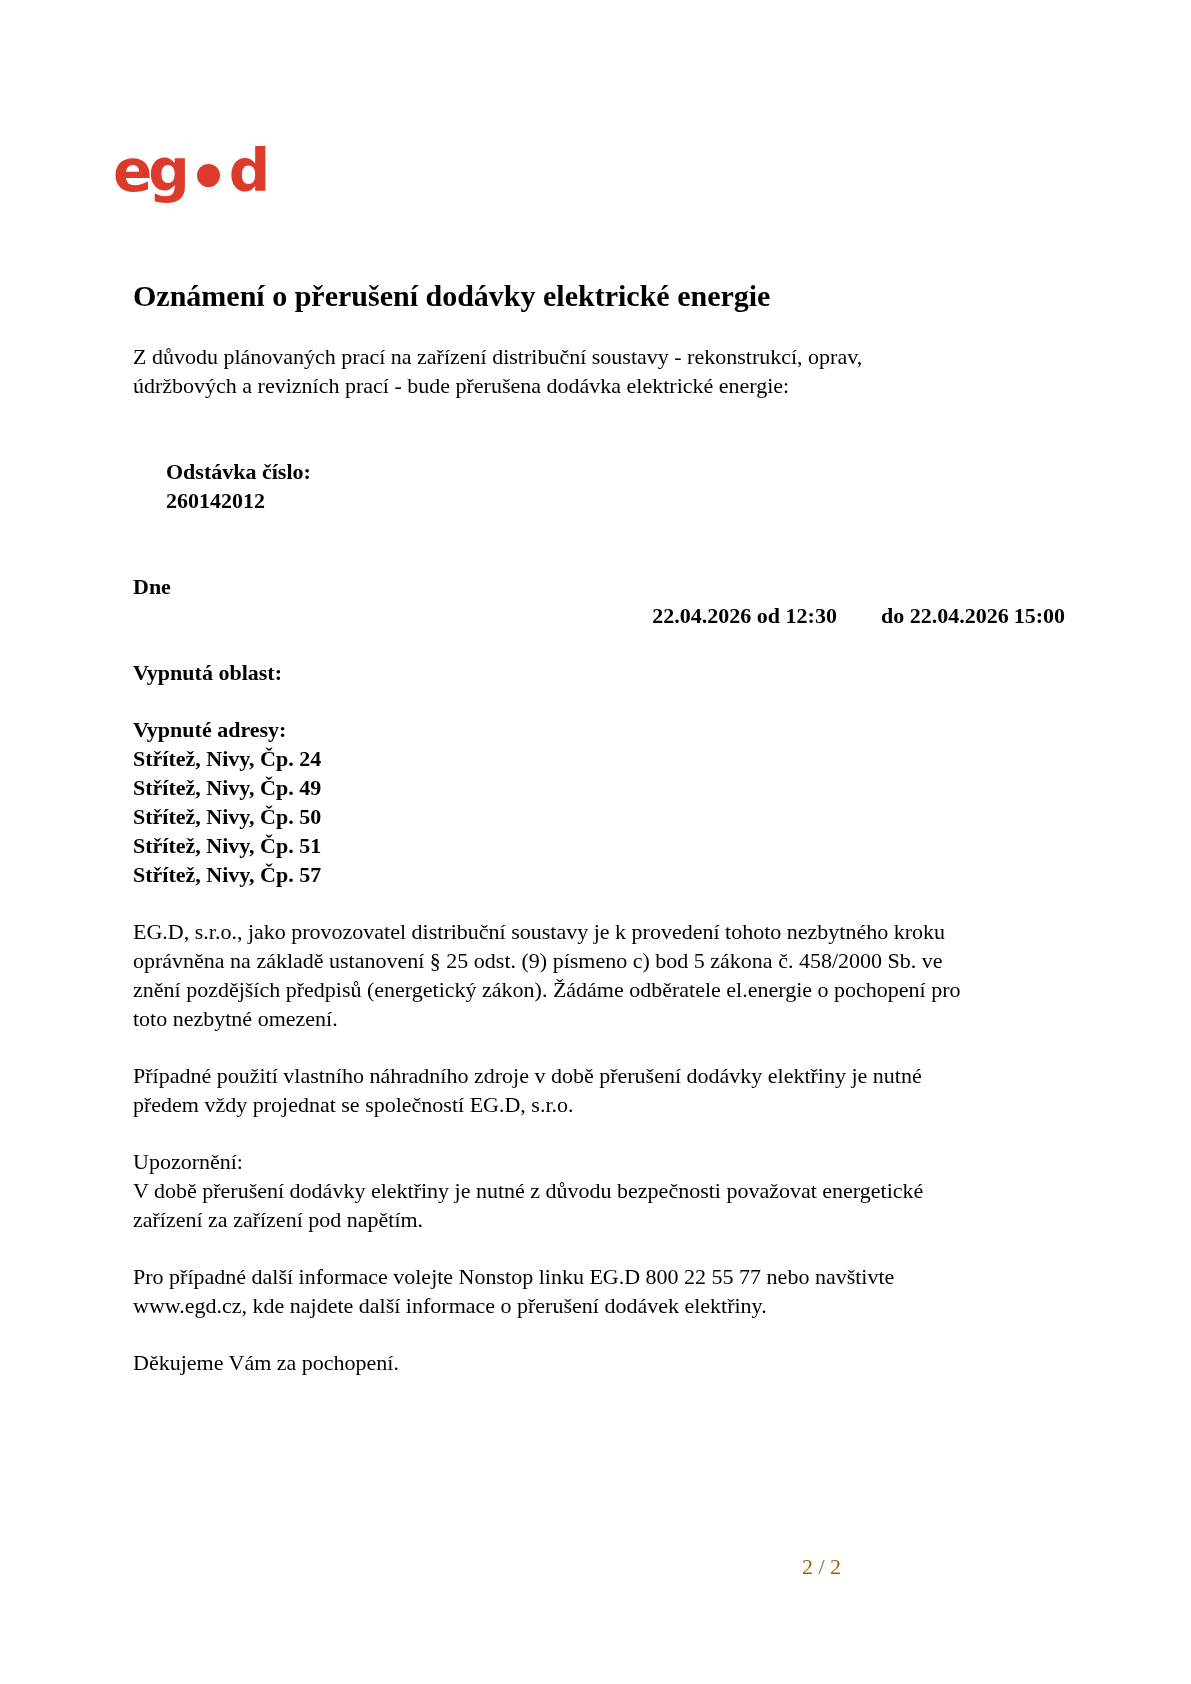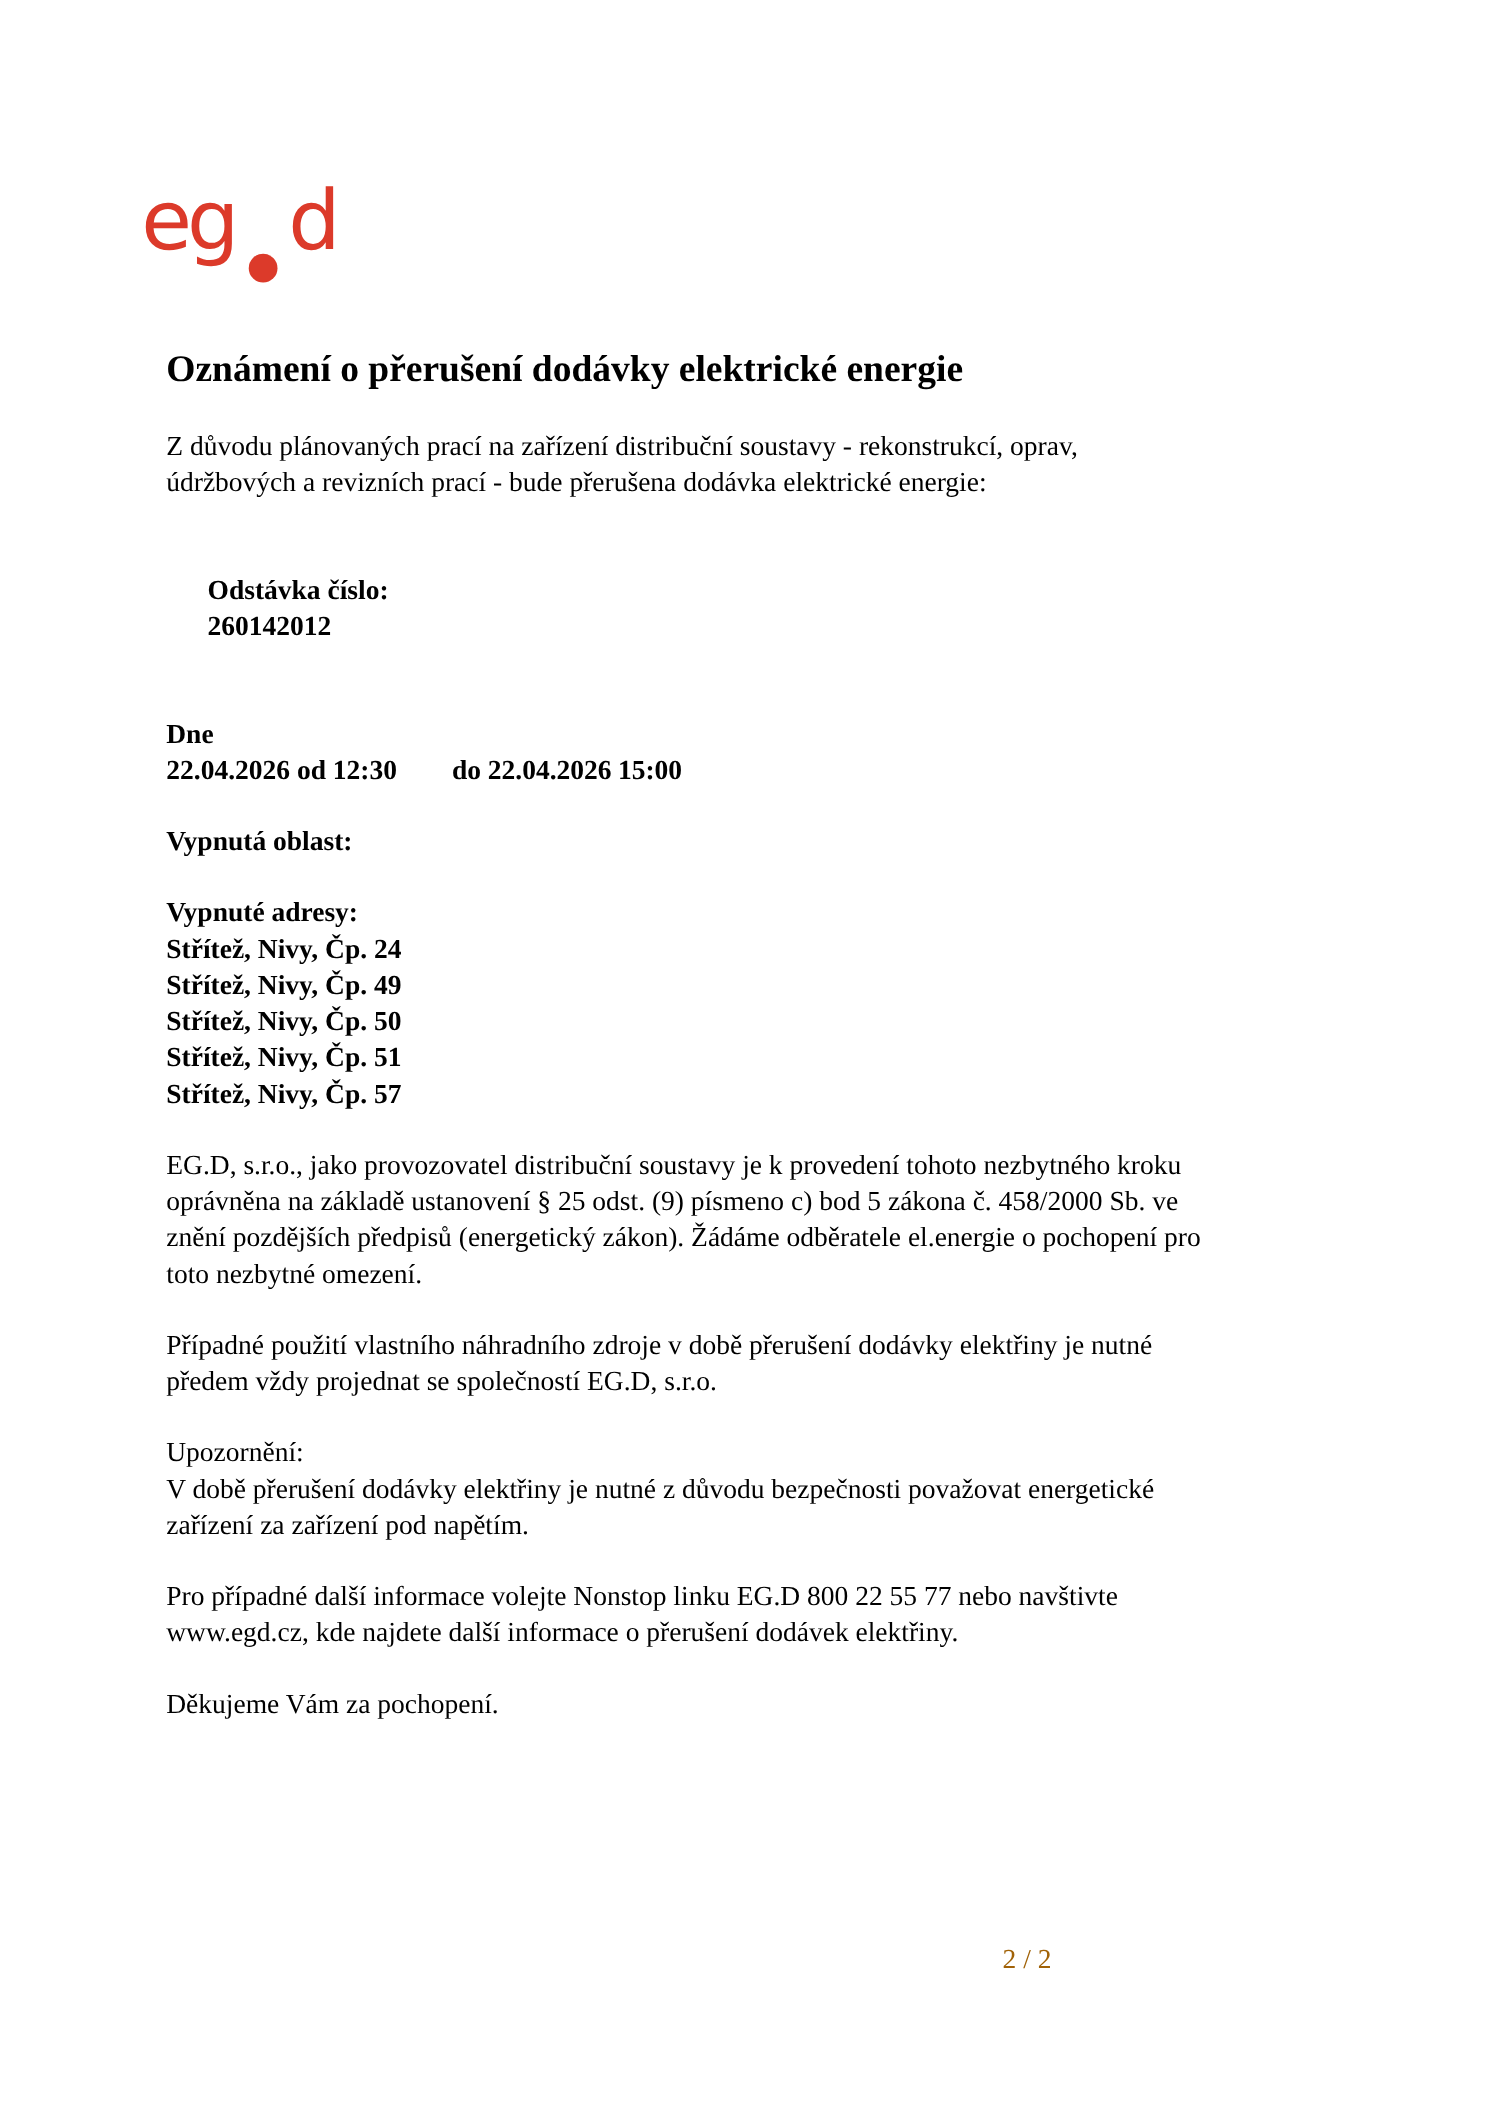--- a/index.html
+++ b/index.html
@@ -14,26 +14,26 @@
   }
   .content {
     position: absolute;
     left: 133px;
     top: 122px;
     width: 932px;
   }
   
   .logo {
     display: flex;
-    align-items: flex-end;
+    align-items: flex-start;
     margin-left: -20px;
     height: 104px;
     font-family: "DejaVu Sans", sans-serif;
-    font-weight: normal;
-    font-size: 66px;
+    font-weight: bold;
+    font-size: 58px;
     line-height: 98px;
     letter-spacing: -4px;
     color: #dc3a2a;
     user-select: none;
   }
   .logo-dot {
     width: 23px;
     height: 23px;
     border-radius: 50%;
     background: #dc3a2a;
@@ -53,20 +53,21 @@
     font-size: 22px;
     line-height: 29px;
     white-space: pre-wrap;
   }
   .bold { font-weight: bold; }
   .date-row {
     display: flex;
     font-size: 22px;
     line-height: 29px;
     font-weight: bold;
+    justify-content: flex-end;
   }
   .date-gap { width: 44px; flex: 0 0 auto; }
   .date-time { margin-left: 5px; }
   
   .page-number {
     position: absolute;
     left: 802px;
     top: 1553px;
     font-size: 22px;
     line-height: 28px;

